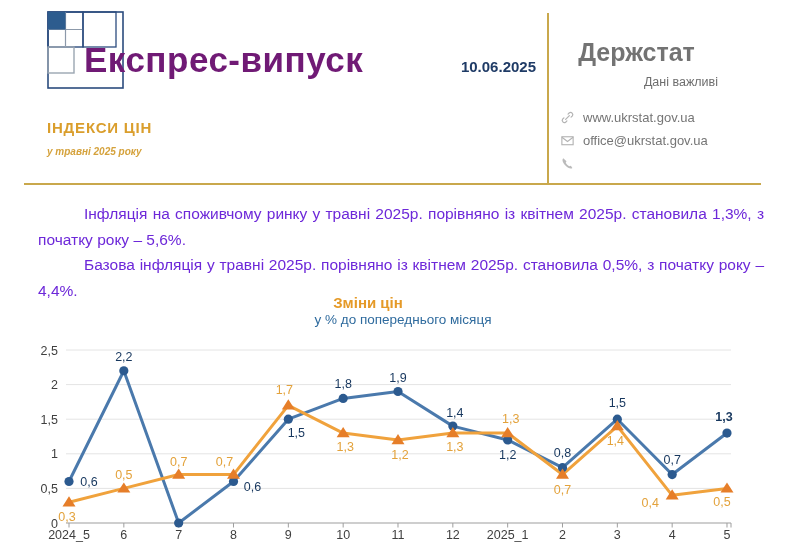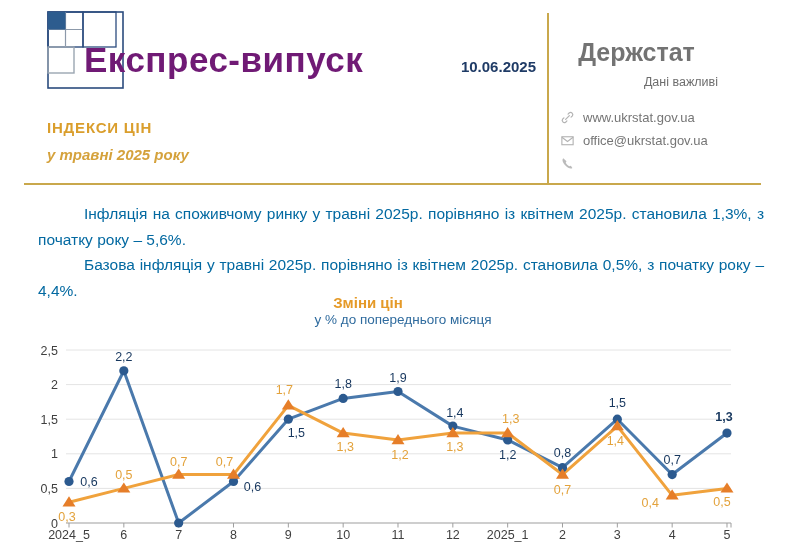--- a/index.html
+++ b/index.html
@@ -32,27 +32,27 @@
   .contacts { position:absolute; left:560px; top:106px; width:180px; }
   .contact-row { display:flex; align-items:center; height:23px; }
   .contact-row .cicon { width:15px; height:15px; margin-right:8px; flex:0 0 auto; }
   .contact-row .ctext { font-size:13px; color:#757575; white-space:nowrap; }
   a.ctext { text-decoration:none; color:#757575; }
   .release-title {
     position:absolute; left:47px; top:119px; font-size:15px; font-weight:bold;
     color:#DA9E2C; letter-spacing:0.8px;
   }
   .release-subtitle {
-    position:absolute; left:47px; top:146px; font-size:15px; font-style:italic;
+    position:absolute; left:47px; top:146px; font-size:10px; font-style:italic;
     color:#D5A23C; font-weight:bold;
   }
   
   .body-text { position:absolute; left:38px; top:201px; width:726px; }
   .body-text p {
-    font-size:15.5px; color:#0369a1; line-height:25.5px;
+    font-size:15.5px; color:#6d28d9; line-height:25.5px;
     text-align:justify; text-indent:46px;
   }
   
   .chart-title {
     position:absolute; left:0; top:294px; width:736px; text-align:center;
     font-size:15px; font-weight:bold; color:#E59A28;
   }
   .chart-subtitle {
     position:absolute; left:0; top:312px; width:800px; text-align:center;
     font-size:13.5px; color:#2F6B9E;padding-left:6px;

